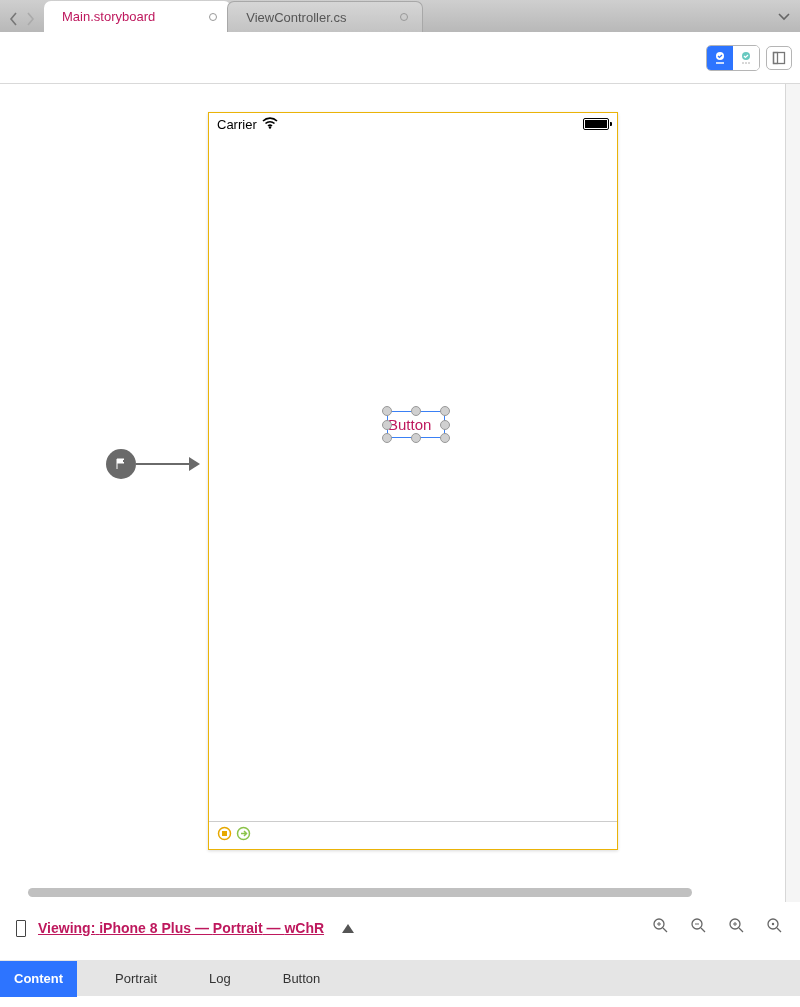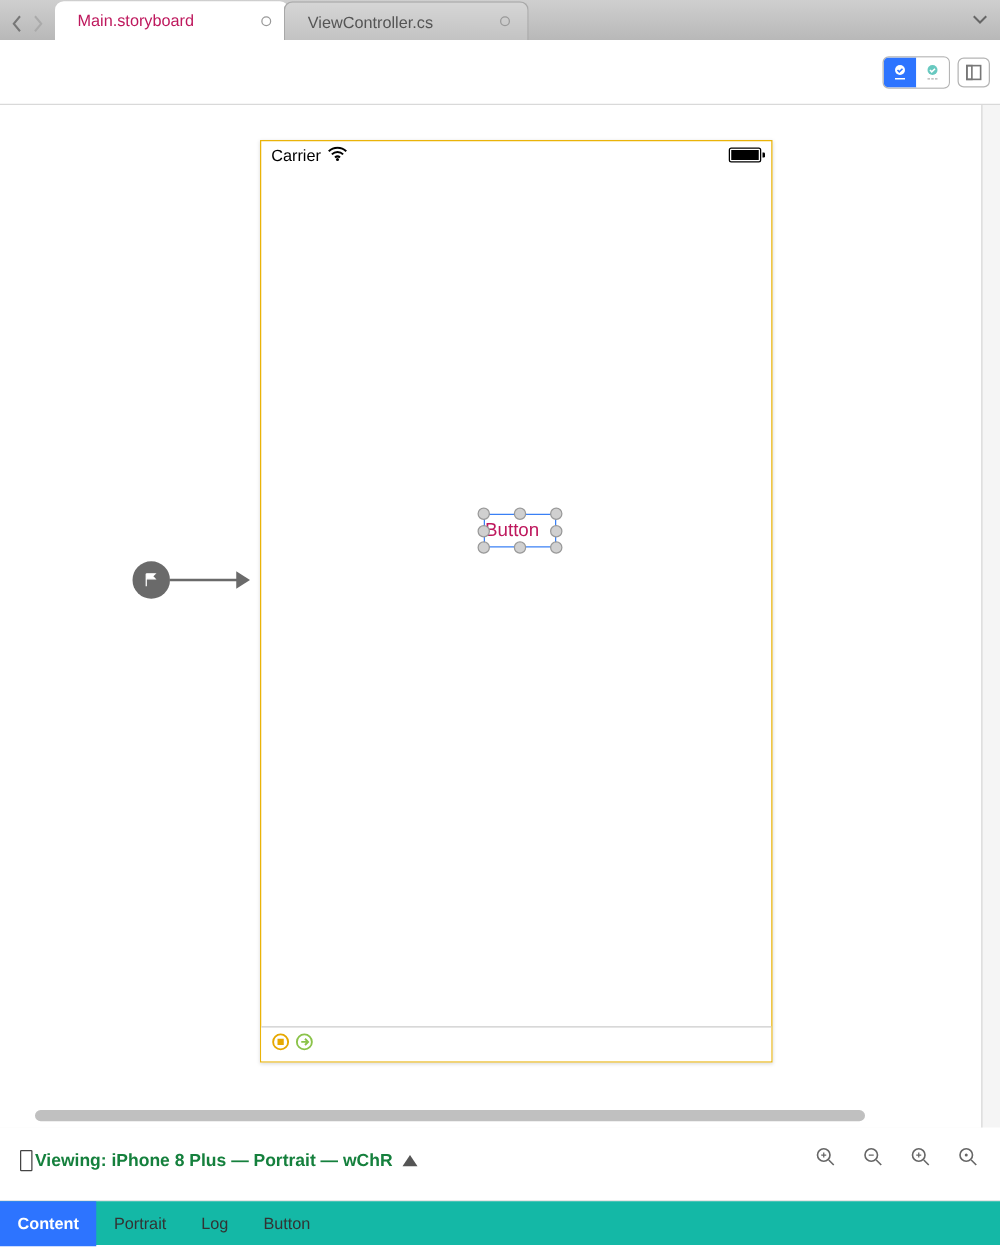--- a/index.html
+++ b/index.html
@@ -42,26 +42,26 @@
 
 .arrow-indicator { position:absolute; left:106px; top:365px; display:flex; align-items:center; }
 .flag-circle { width:30px; height:30px; border-radius:15px; background:#6a6a6a; display:flex; align-items:center; justify-content:center; }
 .arrow-line { width:54px; height:2px; background:#6a6a6a; }
 .arrow-head { width:0; height:0; border-top:7px solid transparent; border-bottom:7px solid transparent; border-left:11px solid #6a6a6a; margin-left:-1px; }
 
 .h-scrollbar { position:absolute; left:28px; height:9px; width:664px; background:#c0c0c0; border-radius:5px; }
 .h-scrollbar-wrap { position:absolute; bottom:0; left:0; right:0; height:14px; }
 
 .viewbar { position:absolute; top:906px; left:0; right:0; height:44px; background:#fff; display:flex; align-items:center; padding:0 16px; justify-content:space-between; }
-.viewbar-left { display:flex; align-items:center; gap:2px; font-size:14px; font-weight:600; color:#15803d; }
+.viewbar-left { display:flex; align-items:center; gap:12px; font-size:14px; font-weight:600; color:#be185d;text-decoration:underline; }
 .device-icon { width:10px; height:17px; border:1.5px solid #444; border-radius:1px; }
 .triangle-up { width:0; height:0; border-left:6px solid transparent; border-right:6px solid transparent; border-bottom:9px solid #555; margin-left:6px; }
 .viewbar-right { display:flex; gap:20px; }
 
-.bottombar { position:absolute; top:960px; left:0; right:0; height:36px; background:#14b8a6; display:flex; align-items:center; border-top:1px solid #e5e5e5; }
+.bottombar { position:absolute; top:960px; left:0; right:0; height:36px; background:#e5e5e5; display:flex; align-items:center; border-top:1px solid #e5e5e5;gap:24px; }
 .bottom-tab { padding:0 14px; height:36px; display:flex; align-items:center; font-size:13px; color:#333; }
 .bottom-tab.active { background:#2d74ff; color:#fff; font-weight:600; }
 
 .right-rule { position:absolute; right:14px; top:84px; width:1px; height:818px; background:#d7d7d7; }
 </style>
 </head>
 <body>
 
 <div class="tabbar">
   <div class="nav-arrows">

